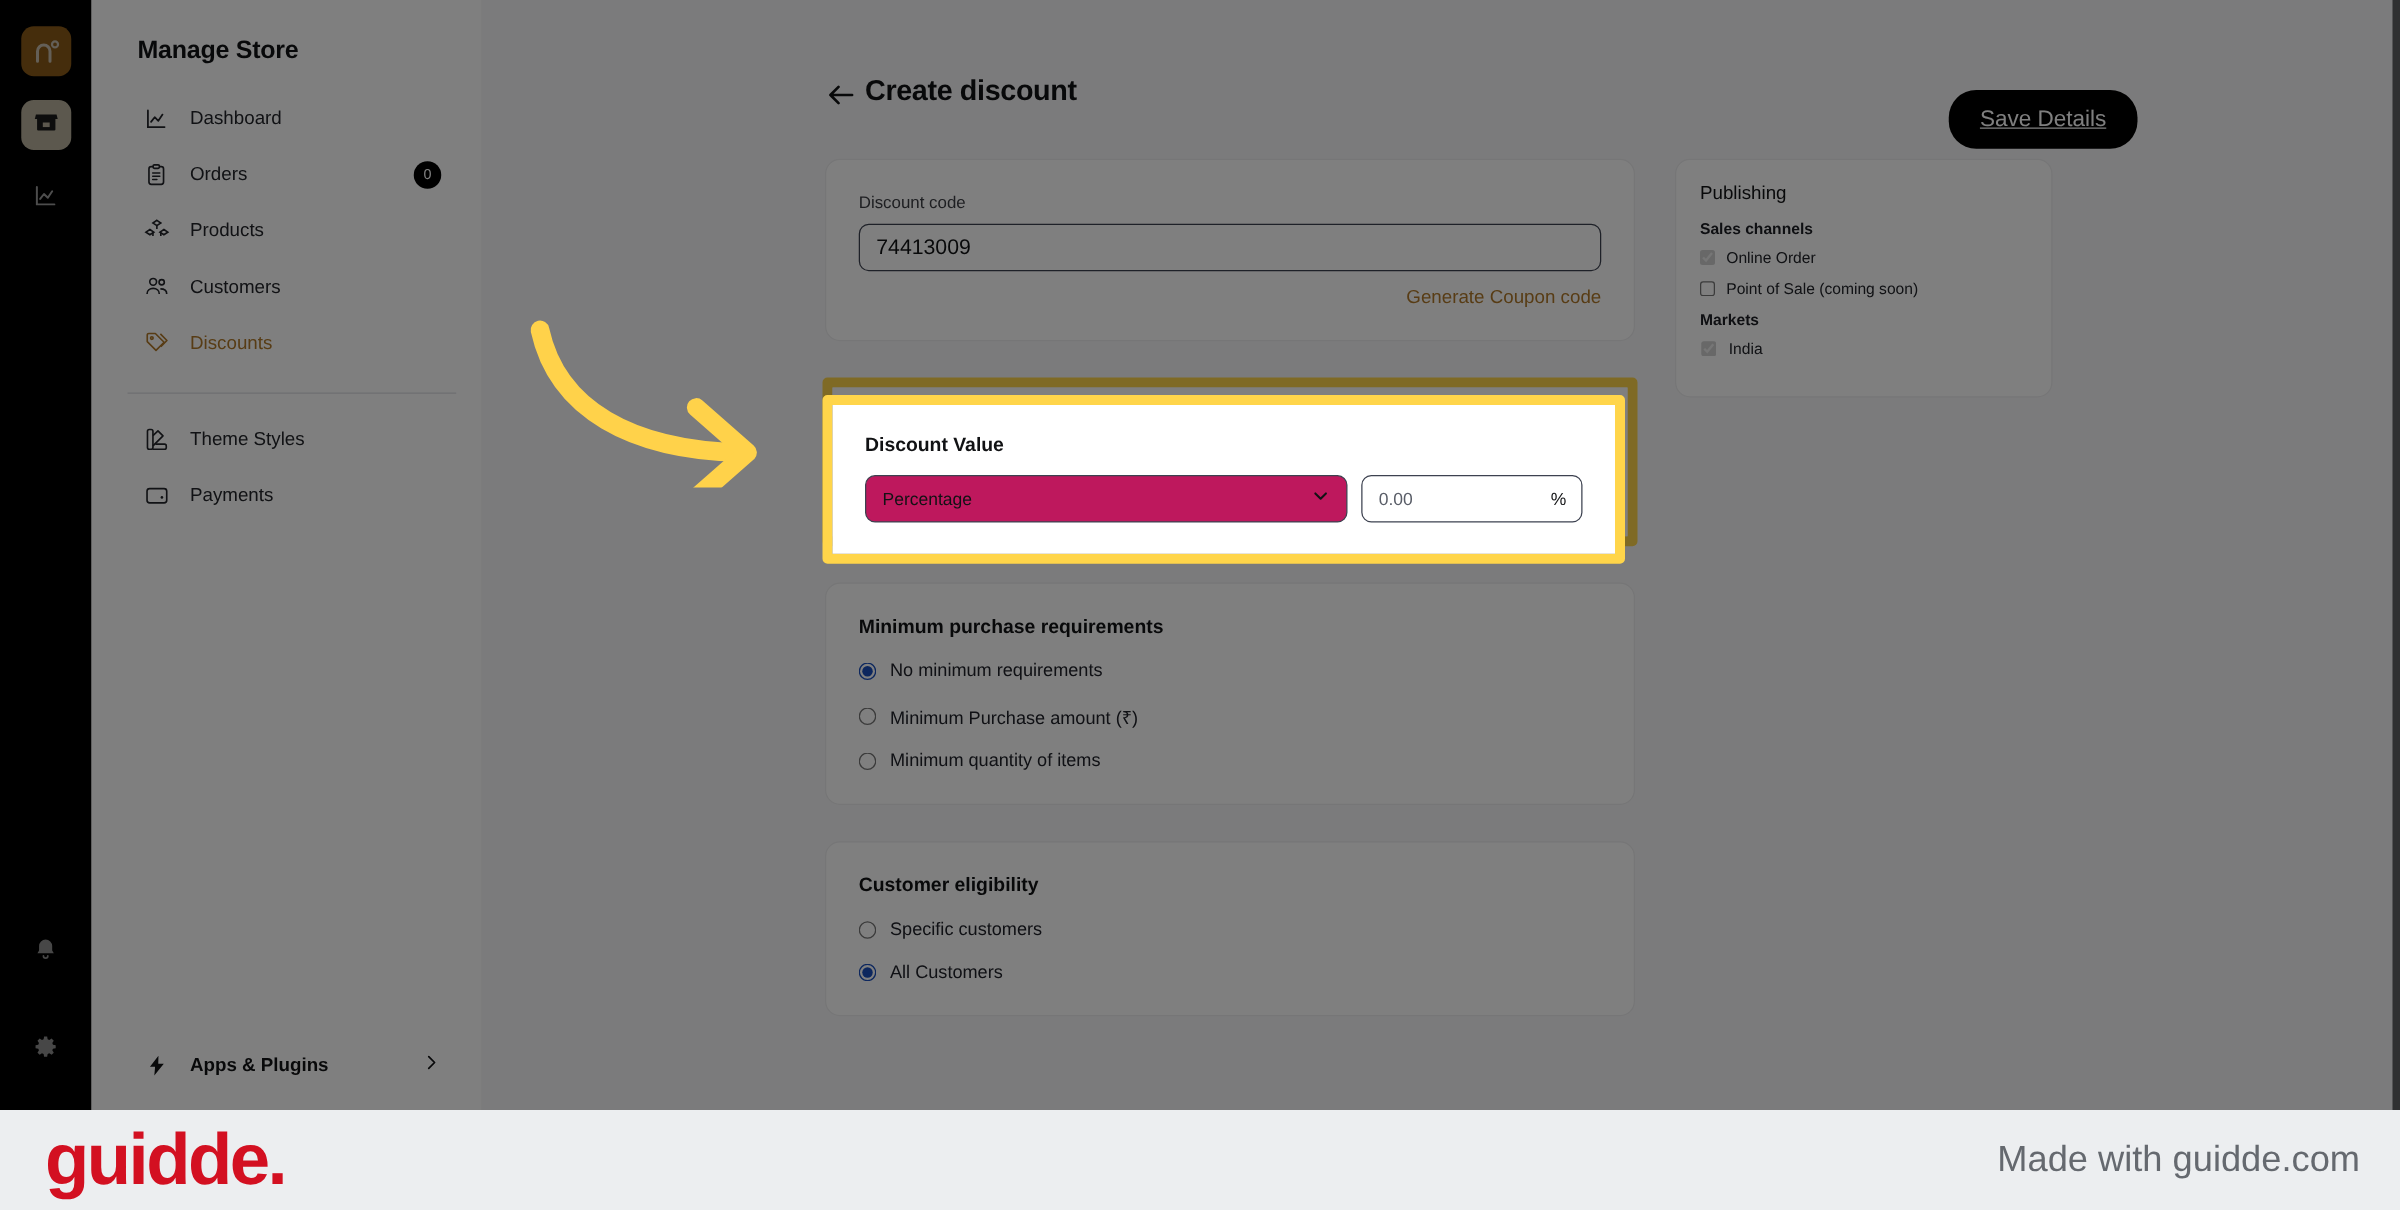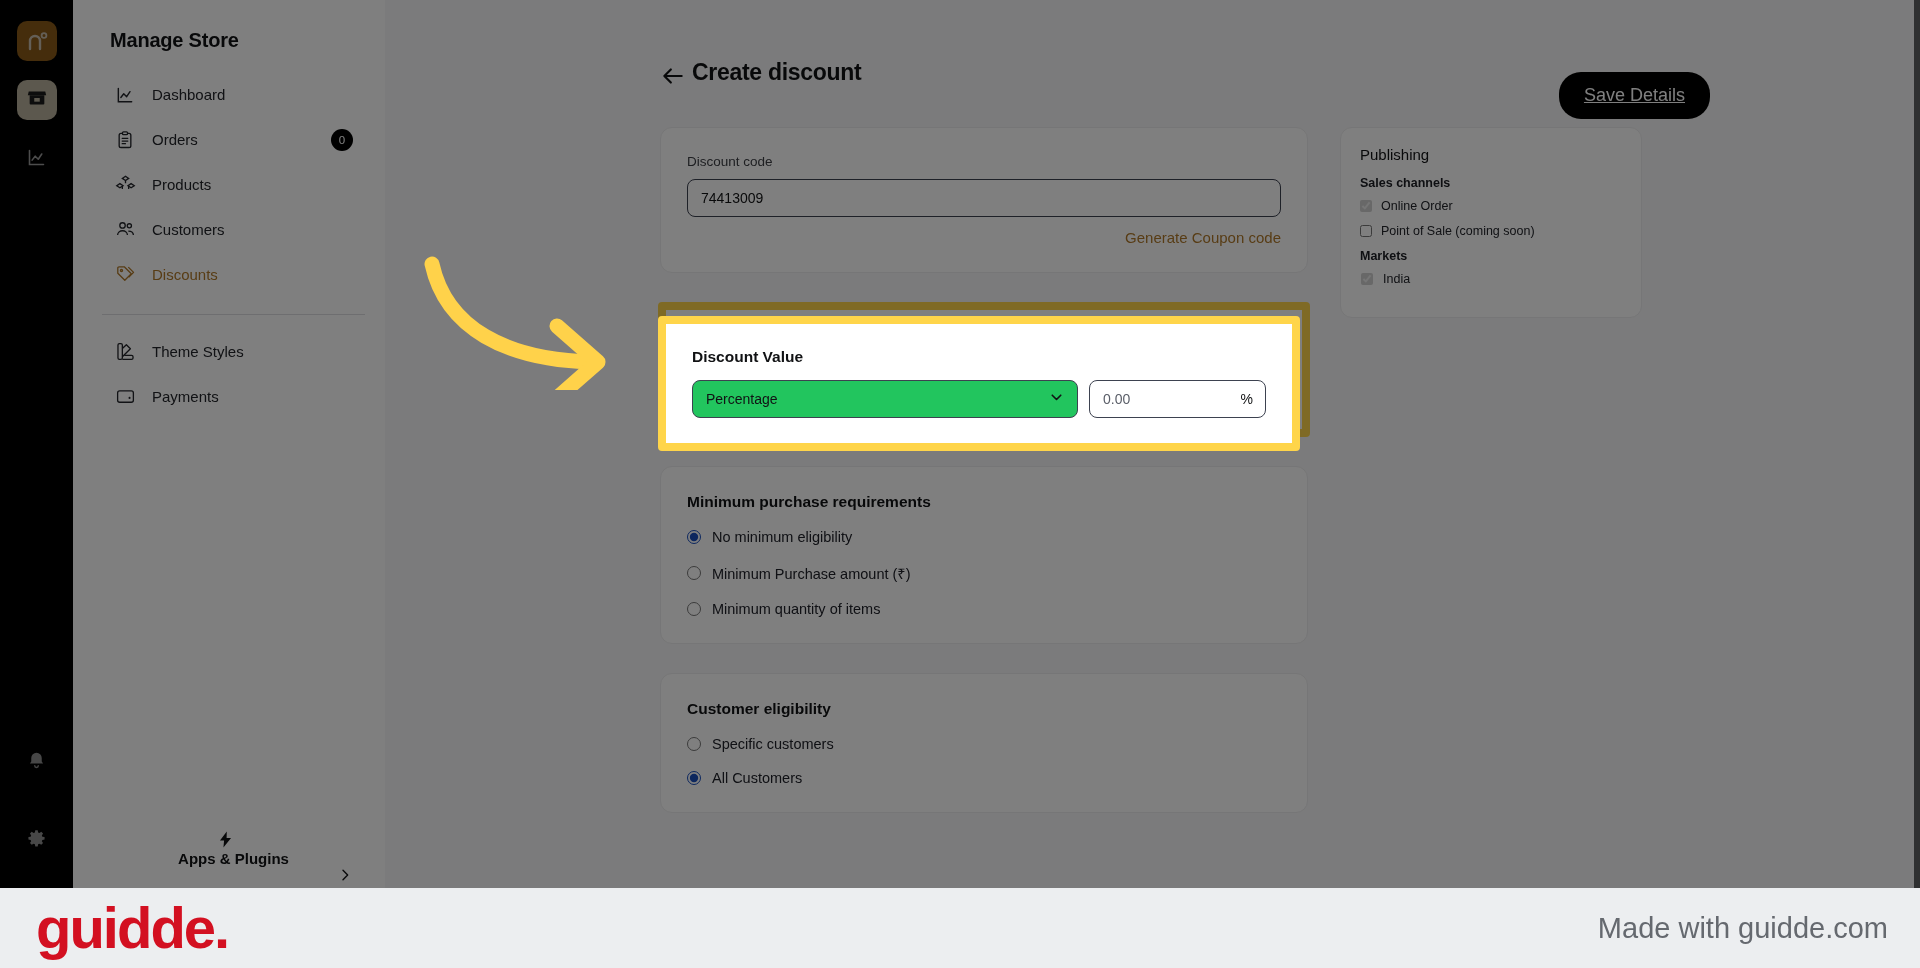--- a/index.html
+++ b/index.html
@@ -72,21 +72,21 @@
     margin-left: auto;
     width: 22px; height: 22px; border-radius: 50%;
     background: #000; color: #fff; font-size: 11.5px;
     display: flex; align-items: center; justify-content: center;
   }
   .nav-divider { height: 1px; background: #dcdde1; margin: 17px 24px 14px 24px; }
   .sidebar-foot { margin-top: auto; }
   .foot-item {
     display: flex; align-items: center;
     height: 48px; margin: 0 24px 12px 24px; padding: 0 12px;
-    border-radius: 8px; cursor: pointer; flex-direction: column;
+    border-radius: 8px; cursor: pointer;
   }
   .foot-label { font-size: 15px; font-weight: bold; color: #111214; }
   .foot-chev { margin-left: auto; }
 
   
   .main {
     position: absolute; left: 385px; top: 0;
     width: 1535px; height: 888px;
     background: #f7f7f8;
     overflow: hidden;
@@ -115,21 +115,21 @@
   .col-left { position: absolute; left: 275px; top: 127px; width: 648px; }
   .card {
     background: #ffffff; border: 1px solid #ececee; border-radius: 12px;
     padding: 26px 26px 26px 26px; margin-bottom: 29px;
   }
   .card-title { font-size: 15.5px; font-weight: bold; color: #111214; }
   .field-label { font-size: 13.5px; color: #3c3e44; margin-bottom: 10px; }
   .text-input {
     width: 100%; height: 38px;
     border: 1px solid #3d4250; border-radius: 8px;
-    padding: 0 13px; font-size: 14px; color: #111214;
+    padding: 0 13px; font-size: 17px; color: #111214;
     font-family: "Liberation Sans", sans-serif;
     background: #fff; outline: none;
   }
   .link-right {
     display: block; text-align: right; margin-top: 12px;
     font-size: 15px; color: #b0792a; cursor: pointer;
   }
 
   
   .hl-wrap {
@@ -141,21 +141,21 @@
   }
   .hl-inner { background:#fff; padding: 24px 26px 25px 26px; }
   .dv-row { display: flex; gap: 11px; margin-top: 14px; }
   .select-box {
     position: relative; flex: 1 1 auto;
   }
   .select-box select {
     width: 100%; height: 38px;
     border: 1px solid #3d4250; border-radius: 8px;
     padding: 0 36px 0 13px; font-size: 14px; color: #111214;
-    background: #22c55e; appearance: none; -webkit-appearance: none;
+    background: #be185d; appearance: none; -webkit-appearance: none;
     font-family: "Liberation Sans", sans-serif; outline: none; cursor: pointer;
   }
   .select-chev {
     position: absolute; right: 13px; top: 50%; transform: translateY(-50%);
     pointer-events: none;
   }
   .pct-box { position: relative; width: 177px; flex: 0 0 177px; }
   .pct-box input {
     width: 100%; height: 38px;
     border: 1px solid #3d4250; border-radius: 8px;
@@ -425,21 +425,21 @@
               </div>
             </div>
           </div>
         </div>
 
         <div class="card">
           <div class="card-title">Minimum purchase requirements</div>
 
           <div class="radio-row">
             <input type="radio" name="minpurchase" id="mp0" checked="" style="">
-            <label for="mp0">No minimum eligibility</label>
+            <label for="mp0">No minimum requirements</label>
           </div>
           <div class="radio-row">
             <input type="radio" name="minpurchase" id="mp1" style="">
             <label for="mp1">Minimum Purchase amount (₹)</label>
           </div>
           <div class="radio-row">
             <input type="radio" name="minpurchase" id="mp2" style="">
             <label for="mp2">Minimum quantity of items</label>
           </div>
         </div>

